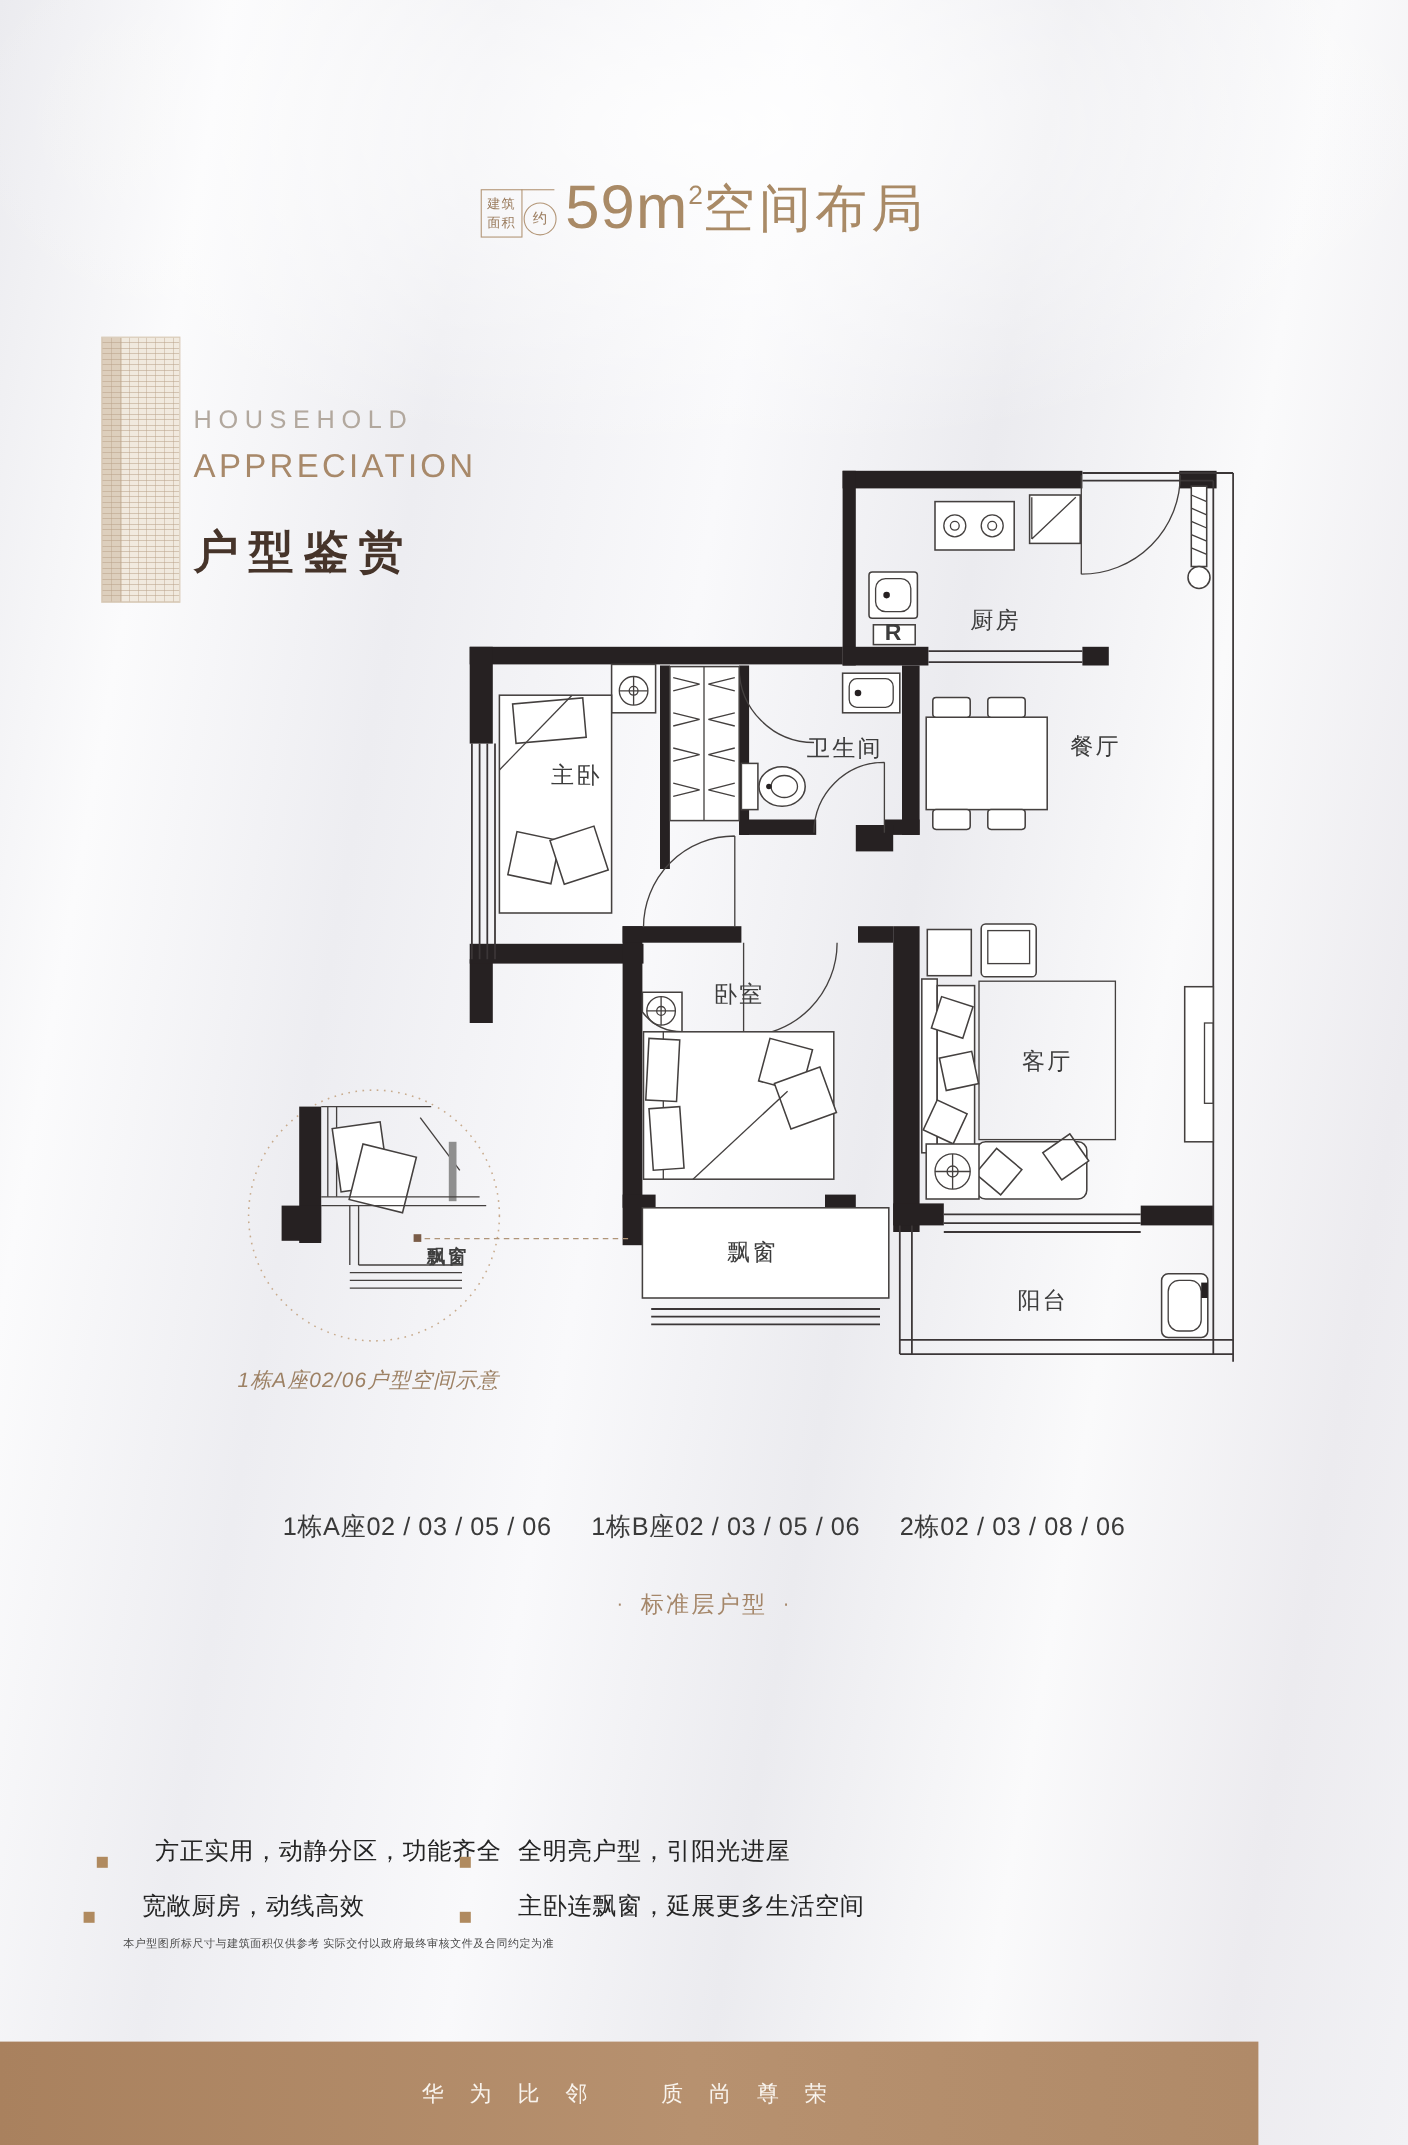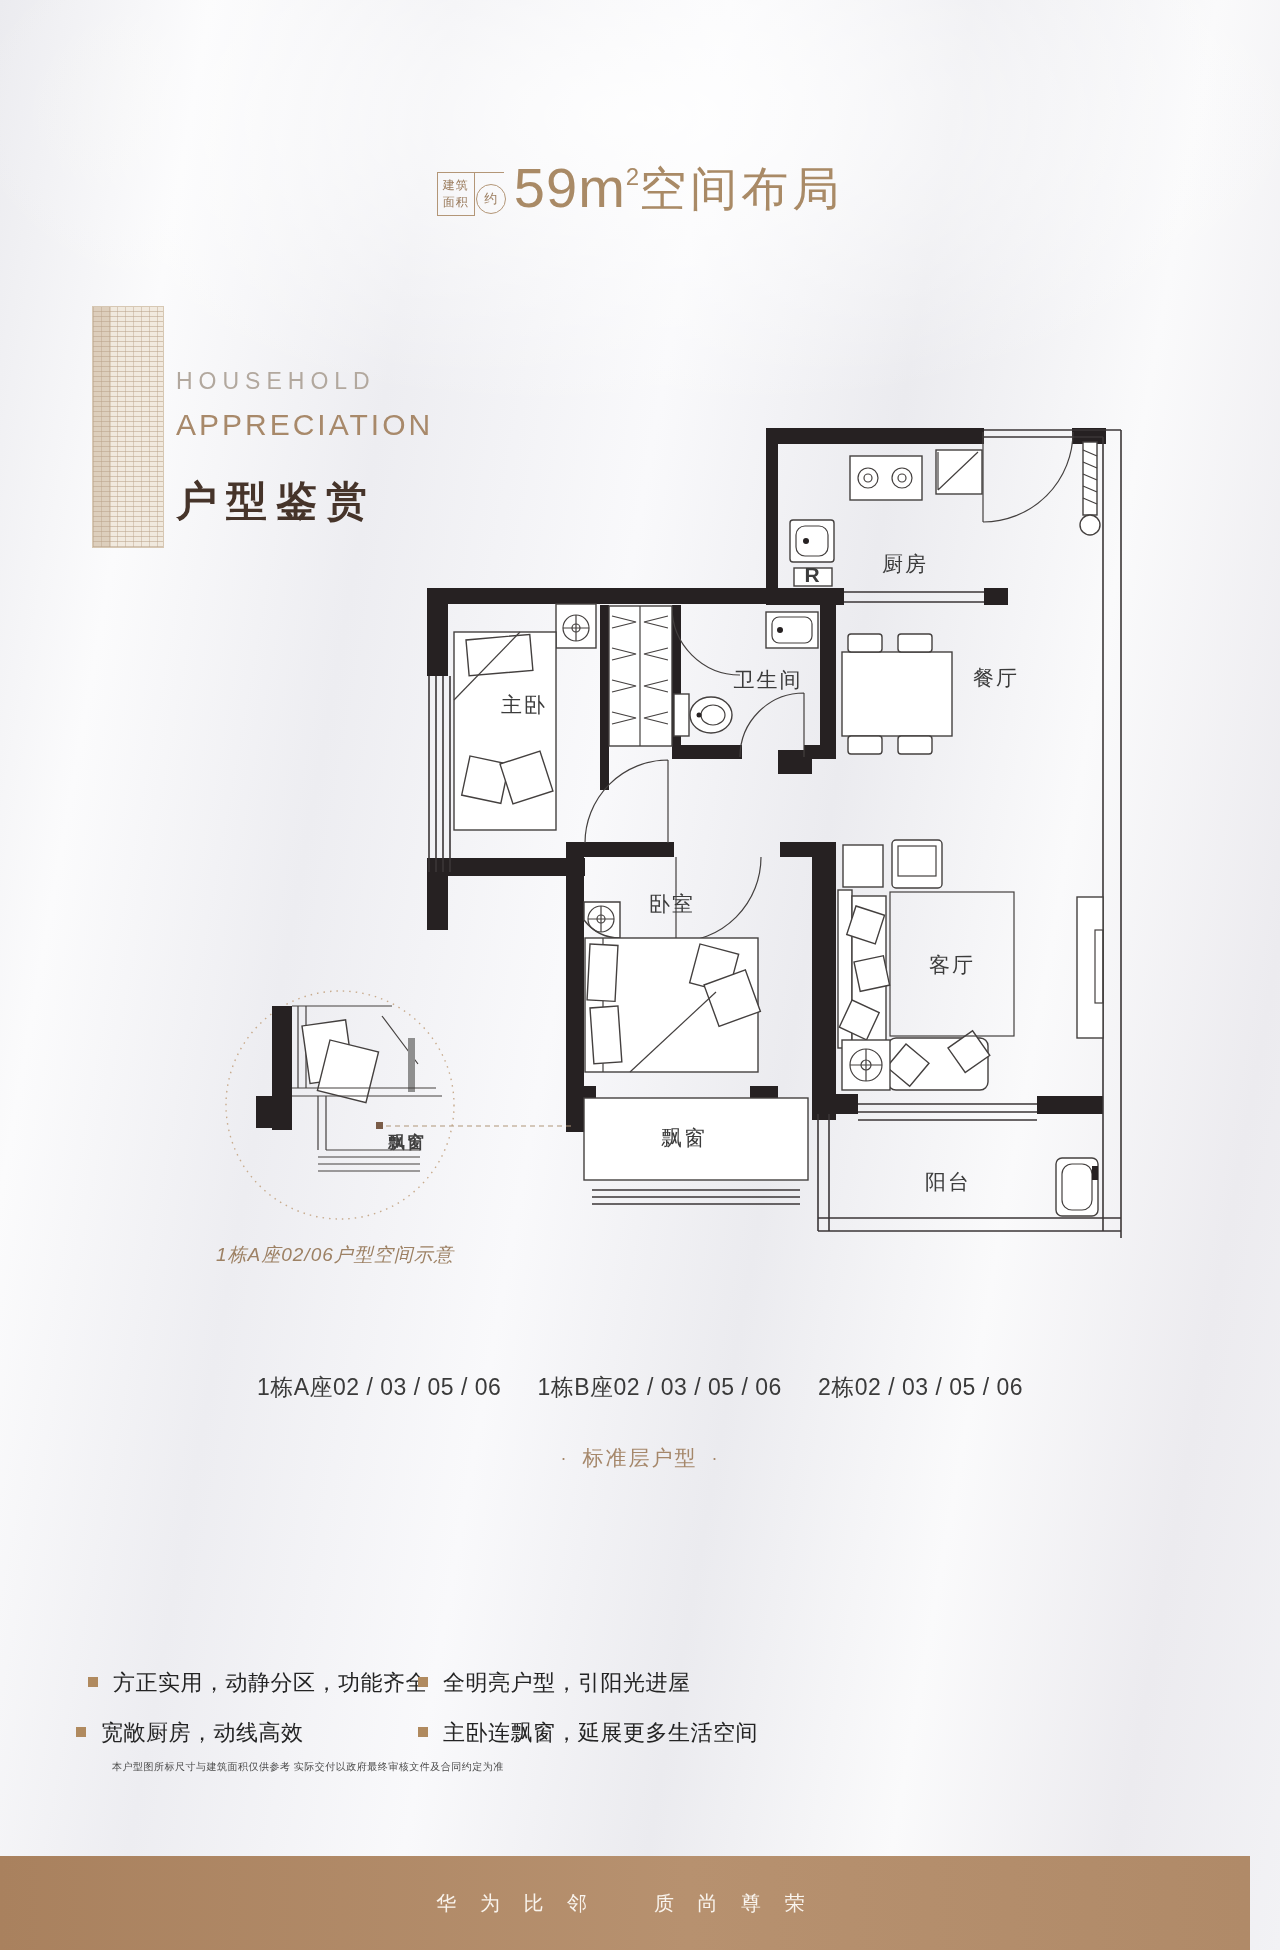--- a/index.html
+++ b/index.html
@@ -42,26 +42,26 @@
   
   .plan-svg{position:absolute;left:200px;top:420px;}
   .caption{position:absolute;left:216px;top:1242px;font-size:19px;letter-spacing:1px;color:#9d8164;font-style:italic;}
   
   .units-row{position:absolute;top:1372px;left:0;right:0;display:flex;justify-content:center;gap:36px;
     font-size:23px;color:#3a3a3a;letter-spacing:.5px;}
   .floor-type{position:absolute;top:1444px;left:0;right:0;display:flex;justify-content:center;align-items:center;gap:14px;
     color:#a5876a;font-size:21px;letter-spacing:2px;}
   .floor-type .dot{font-size:18px;}
   
-  .feature{position:absolute;display:flex;align-items:flex-start;}
+  .feature{position:absolute;display:flex;align-items:flex-end;gap:28px;}
   .feature .sq{width:10px;height:10px;background:#b08a5f;margin-top:9px;margin-right:15px;flex:none;}
   .feature .txt{font-size:22px;color:#242424;letter-spacing:.5px;}
   .disclaimer{position:absolute;left:112px;top:1760px;font-size:10px;color:#4b4b4b;letter-spacing:.5px;}
   
-  .footer{position:absolute;left:0;top:1856px;width:1250px;height:94px;
+  .footer{position:absolute;left:0;top:1856px;width:1144px;height:94px;
     background:linear-gradient(90deg,#a9815e,#b7916f 55%,#b08a68);
     display:flex;justify-content:center;align-items:center;gap:58px;
     color:#f9f4ee;font-size:20px;letter-spacing:9px;}
   
   .ink{fill:#262122;}
   .thin{fill:none;stroke:#3b3637;stroke-width:1.6;}
   .furn{fill:#ffffff;stroke:#44403f;stroke-width:1.4;}
   .furn2{fill:none;stroke:#44403f;stroke-width:1.2;}
   .lbl{fill:#3c3c3c;font-size:21px;letter-spacing:2px;font-family:"Liberation Sans",sans-serif;}
   .site-line{fill:none;stroke:#7b7b7b;stroke-width:1.1;}
@@ -305,21 +305,21 @@
       <text class="site-lbl" x="1028" y="1640" text-anchor="middle">10#</text>
       <text class="site-lbl" x="1076" y="1586" text-anchor="middle">1A#</text>
     </g>
   </svg>
 
   <div class="caption">1栋A座02/06户型空间示意</div>
 
   <div class="units-row">
     <span>1栋A座02 / 03 / 05 / 06</span>
     <span>1栋B座02 / 03 / 05 / 06</span>
-    <span>2栋02 / 03 / 05 / 06</span>
+    <span>2栋02 / 03 / 08 / 06</span>
   </div>
 
   <div class="floor-type">
     <span class="dot">·</span>
     <span>标准层户型</span>
     <span class="dot">·</span>
   </div>
 
   <div class="feature" style="left:88px;top:1668px;">
     <span class="sq"></span>

